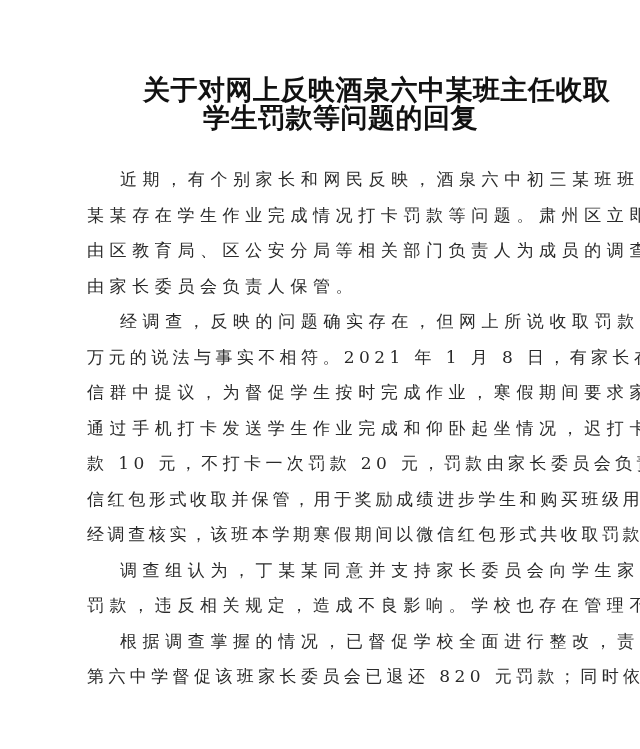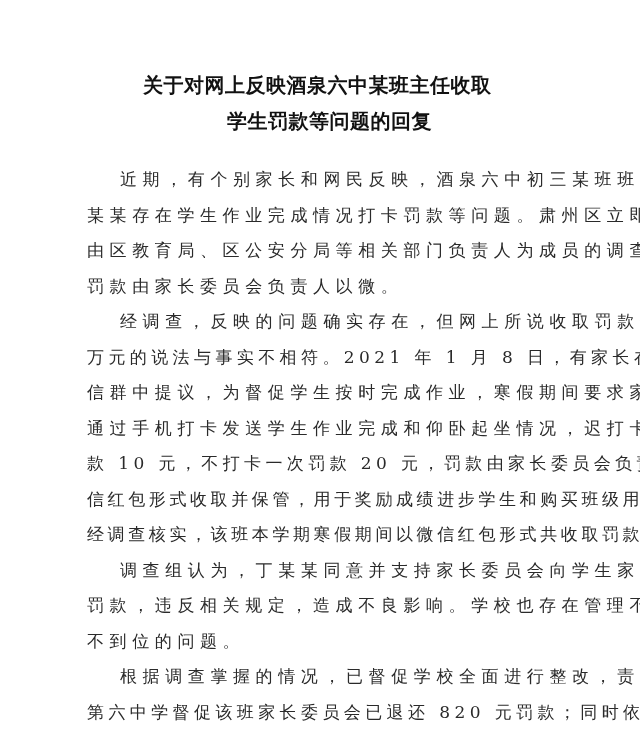--- a/index.html
+++ b/index.html
@@ -1,56 +1,55 @@
 <!DOCTYPE html>
 <html><head>
   <meta charset="utf-8">
   <style>
     html, body { margin: 0; padding: 0; background: #ffffff; }
     body { width: 640px; height: 749px; overflow: hidden; position: relative;
       font-family: "DejaVu Serif", "Liberation Serif", serif; color: #222; }
     .title { position: absolute; left: 0; width: 640px; }
     .title-line { position: absolute; font-family: Liberation Mono, monospace;
-      font-weight: bold; font-size: 20px; color: #111; white-space: nowrap; letter-spacing: 0.5px; }
+      font-weight: bold; font-size: 27px; color: #111; white-space: nowrap; letter-spacing: 0.5px; }
     .t1 { left: 143px; top: 72px; }
-    .t2 { left: 203px; top: 108px; margin-left: 24px; }
+    .t2 { left: 203px; top: 100px; }
     .body { position: absolute; left: 87px; top: 162px; width: 480px; }
     .line { height: 35.5px; line-height: 35.5px; font-size: 17px; white-space: nowrap;
       letter-spacing: 5.6px; color: #2a2a2a; }
     .line.indent { padding-left: 33px; }
     .line.tight { letter-spacing: 3.6px; }
     .line.tight2 { letter-spacing: 4.4px; }
   </style>
 </head>
 <body>
 
 <div class="title">
   <div class="title-line t1">关于对网上反映酒泉六中某班主任收取</div>
   <div class="title-line t2">学生罚款等问题的回复</div>
 </div>
 
 <div class="body">
   <div>
     <div class="line indent">近期，有个别家长和网民反映，酒泉六中初三某班班主任丁</div>
     <div class="line">某某存在学生作业完成情况打卡罚款等问题。肃州区立即成立了</div>
     <div class="line">由区教育局、区公安分局等相关部门负责人为成员的调查组，对</div>
-    <div class="line">罚款由家长委员会负责人以微。</div>
+    <div class="line">由家长委员会负责人保管。</div>
   </div>
   <div>
     <div class="line indent">经调查，反映的问题确实存在，但网上所说收取罚款七、八</div>
     <div class="line tight2">万元的说法与事实不相符。2021 年 1 月 8 日，有家长在家委会微</div>
     <div class="line">信群中提议，为督促学生按时完成作业，寒假期间要求家长每天</div>
     <div class="line">通过手机打卡发送学生作业完成和仰卧起坐情况，迟打卡一次罚</div>
     <div class="line tight2">款 10 元，不打卡一次罚款 20 元，罚款由家长委员会负责人以微</div>
     <div class="line tight">信红包形式收取并保管，用于奖励成绩进步学生和购买班级用品。</div>
     <div class="line tight">经调查核实，该班本学期寒假期间以微信红包形式共收取罚款 820</div>
   </div>
   <div>
     <div class="line indent">调查组认为，丁某某同意并支持家长委员会向学生家长收取</div>
     <div class="line">罚款，违反相关规定，造成不良影响。学校也存在管理不细致、</div>
-    <div class="line">不到位的问题。</div>
   </div>
   <div>
     <div class="line indent">根据调查掌握的情况，已督促学校全面进行整改，责令酒泉</div>
     <div class="line tight2">第六中学督促该班家长委员会已退还 820 元罚款；同时依照相关</div>
 
   </div>
 </div>
 
 </body></html>

